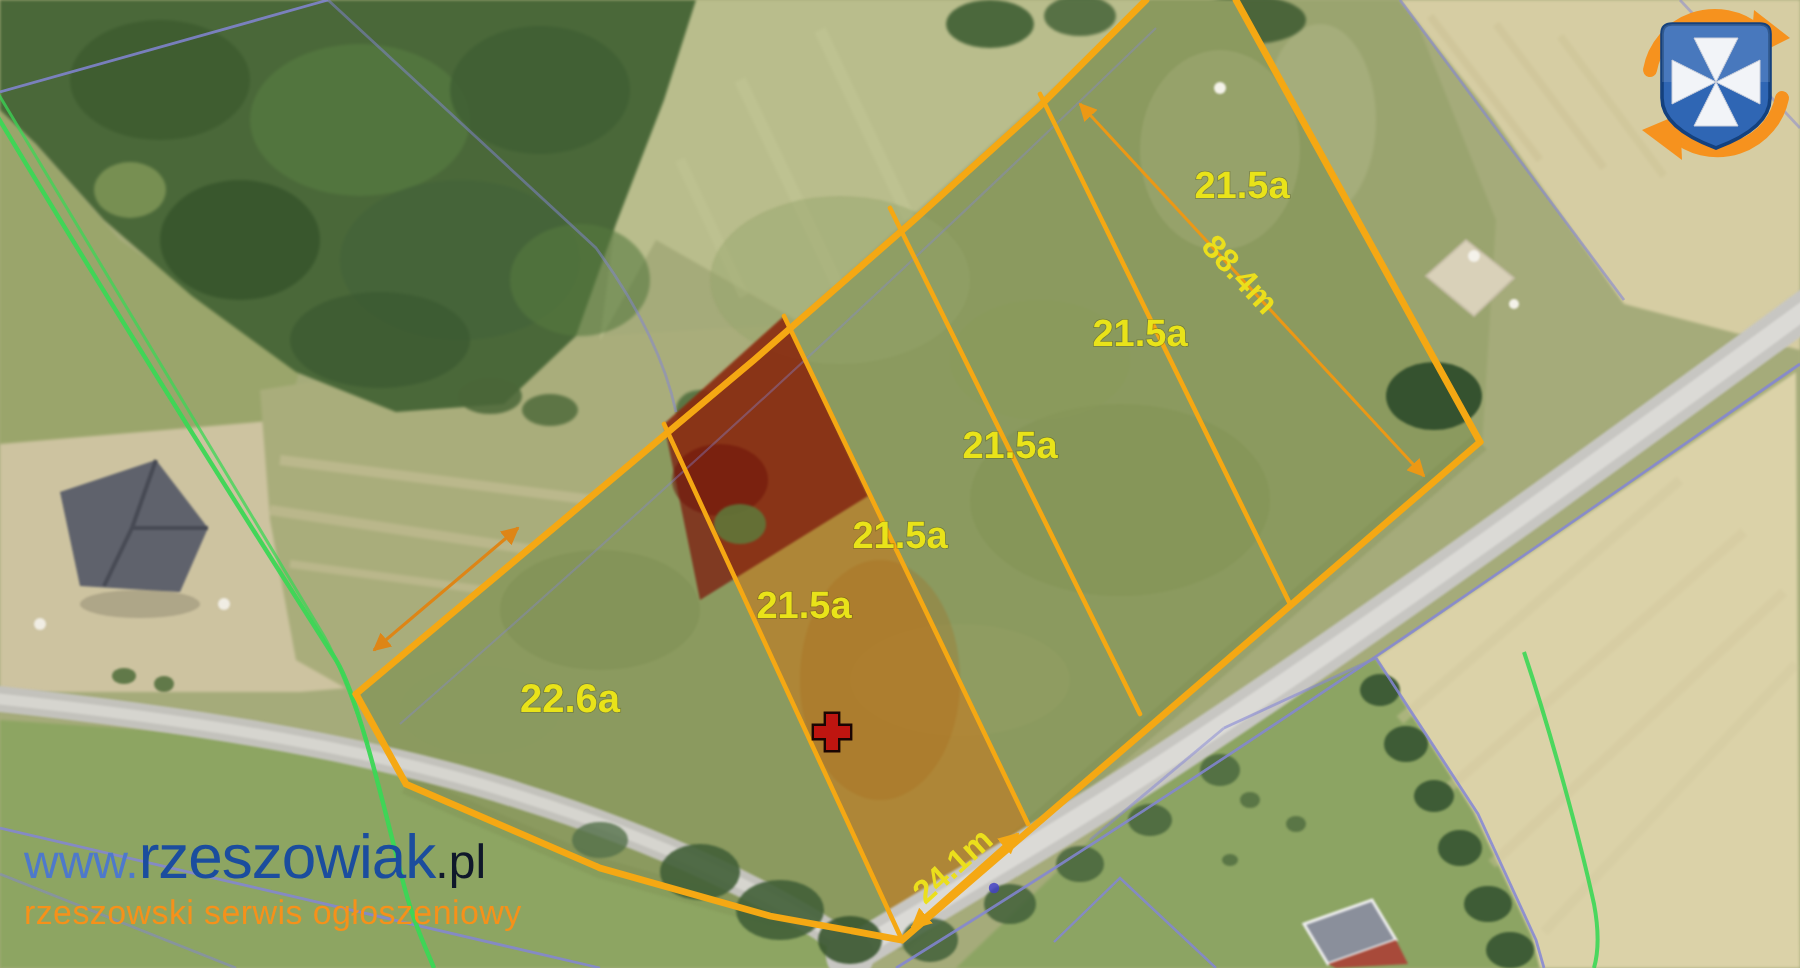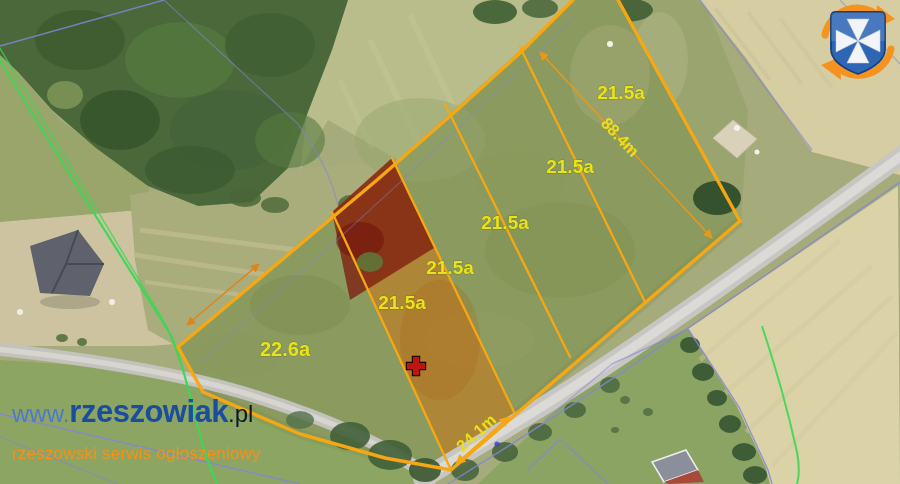--- a/index.html
+++ b/index.html
@@ -4,26 +4,26 @@
 <style>
   html,body{margin:0;padding:0;background:#222;}
   .stage{position:relative;width:900px;height:484px;overflow:hidden;
          font-family:"Liberation Sans",sans-serif;background:#a5ab7a;}
   .stage svg{position:absolute;left:0;top:0;display:block;}
   .soft{filter:blur(0.7px);}
   .soft2{filter:blur(0.4px);}
   .maplabel{font-family:"Liberation Sans",sans-serif;font-weight:700;
             fill:#e9e319;paint-order:stroke;stroke:rgba(70,70,10,0.35);stroke-width:0.8px;}
   .dimlabel{font-family:"Liberation Sans",sans-serif;font-weight:700;fill:#ebdf1c;}
-  .watermark{position:absolute;left:12px;top:396px;line-height:1.02;white-space:nowrap;}
+  .watermark{position:absolute;left:12px;top:413px;line-height:1.02;white-space:nowrap;}
   .wm-line1{display:flex;align-items:baseline;}
   .wm-www{font-size:24px;color:#4e79cb;font-weight:400;}
-  .wm-name{font-size:31px;color:#1b4d9e;font-weight:700;letter-spacing:-0.5px;}
+  .wm-name{font-size:31px;color:#1b4d9e;font-weight:400;letter-spacing:-0.5px;}
   .wm-tld{font-size:24px;color:#0f172a;font-weight:400;}
-  .wm-tagline{font-size:17px;color:#f6911a;font-weight:400;margin-top:17px;letter-spacing:0.2px;}
+  .wm-tagline{font-size:17px;color:#f6911a;font-weight:400;margin-top:3px;letter-spacing:0.2px;}
 </style>
 </head>
 <body>
 
 <div class="stage">
 <svg width="900" height="484" viewBox="0 0 900 484">
   <defs>
     <marker id="mA" viewBox="0 0 10 10" refX="9" refY="5" markerWidth="5.5" markerHeight="5.5" orient="auto-start-reverse">
           <path d="M0,0 L10,5 L0,10 Z" fill="#f5a813"></path>
         </marker>

